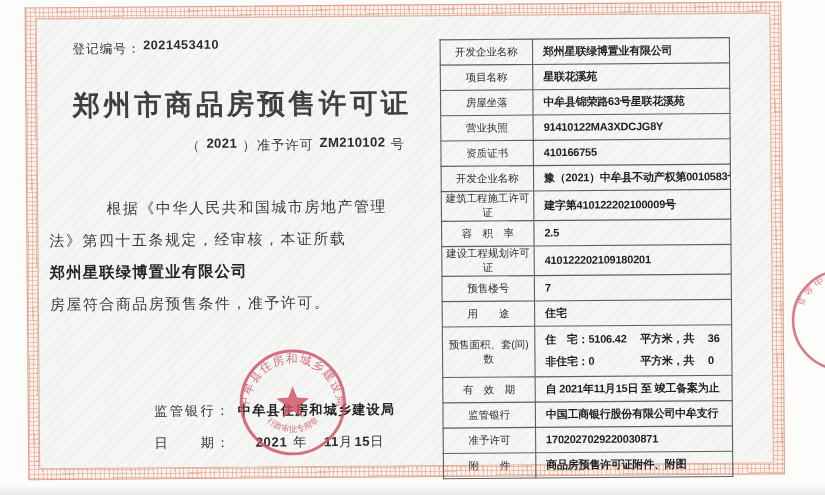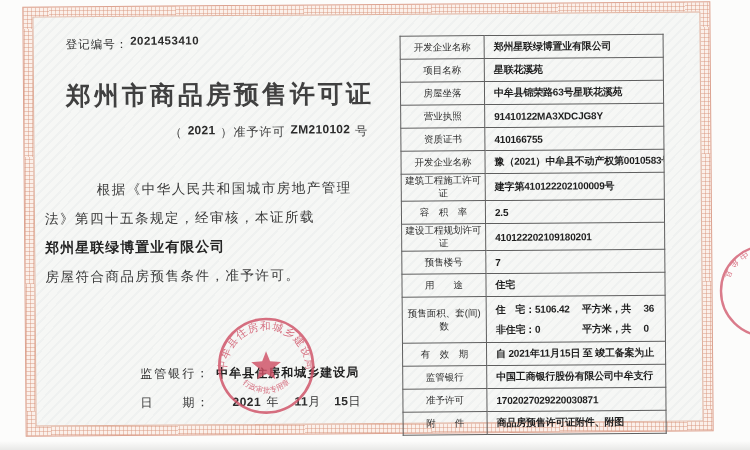--- a/index.html
+++ b/index.html
@@ -28,21 +28,21 @@
   .doc-no .fill{display:inline-block;margin:0 5px;transform:translateY(-2px);
     font-weight:600;color:#2c2c2c;letter-spacing:.3px;}
   .body-text{position:absolute;left:10px;top:158px;width:362px;font-size:13.5px;
     color:#3a3a3a;letter-spacing:1.5px;line-height:29px;}
   .body-text .indent{text-indent:52px;}
   .body-text .company{font-weight:bold;color:#242424;font-size:14px;letter-spacing:1px;}
   .issuer-row{position:absolute;left:104px;top:349px;font-size:12px;color:#333;letter-spacing:2px;}
   .issuer-row .fill{font-weight:bold;color:#222;letter-spacing:1px;margin-left:6px;}
   .date-row{position:absolute;left:104px;top:378px;font-size:12px;color:#333;letter-spacing:2px;}
   .date-row .fill{font-weight:600;color:#2c2c2c;letter-spacing:.5px;}
-  .date-row .y{margin-left:22px;}  .date-row .m{margin-left:14px;margin-top:40px;}  .date-row .d{margin-left:12px;}
+  .date-row .y{margin-left:22px;}  .date-row .m{margin-left:14px;margin-top:40px;}  .date-row .d{}
   
   .seal{position:absolute;left:178px;top:298px;width:104px;height:104px;opacity:.82;}
   .edge-seal{position:absolute;left:702px;top:236px;width:96px;height:112px;opacity:.75;}
   
   .info-table{position:absolute;left:366px;top:21px;width:264px;border-collapse:collapse;
     table-layout:fixed;}
   .info-table td{border:1px solid #5f5f5f;box-sizing:border-box;}
   .info-table td.lab{width:84px;text-align:center;font-size:9.5px;color:#2e2e2e;
     padding:0 1px;height:23px;}
   .info-table td.val{font-size:10px;color:#1e1e1e;font-weight:600;padding:0 0 0 9px;

